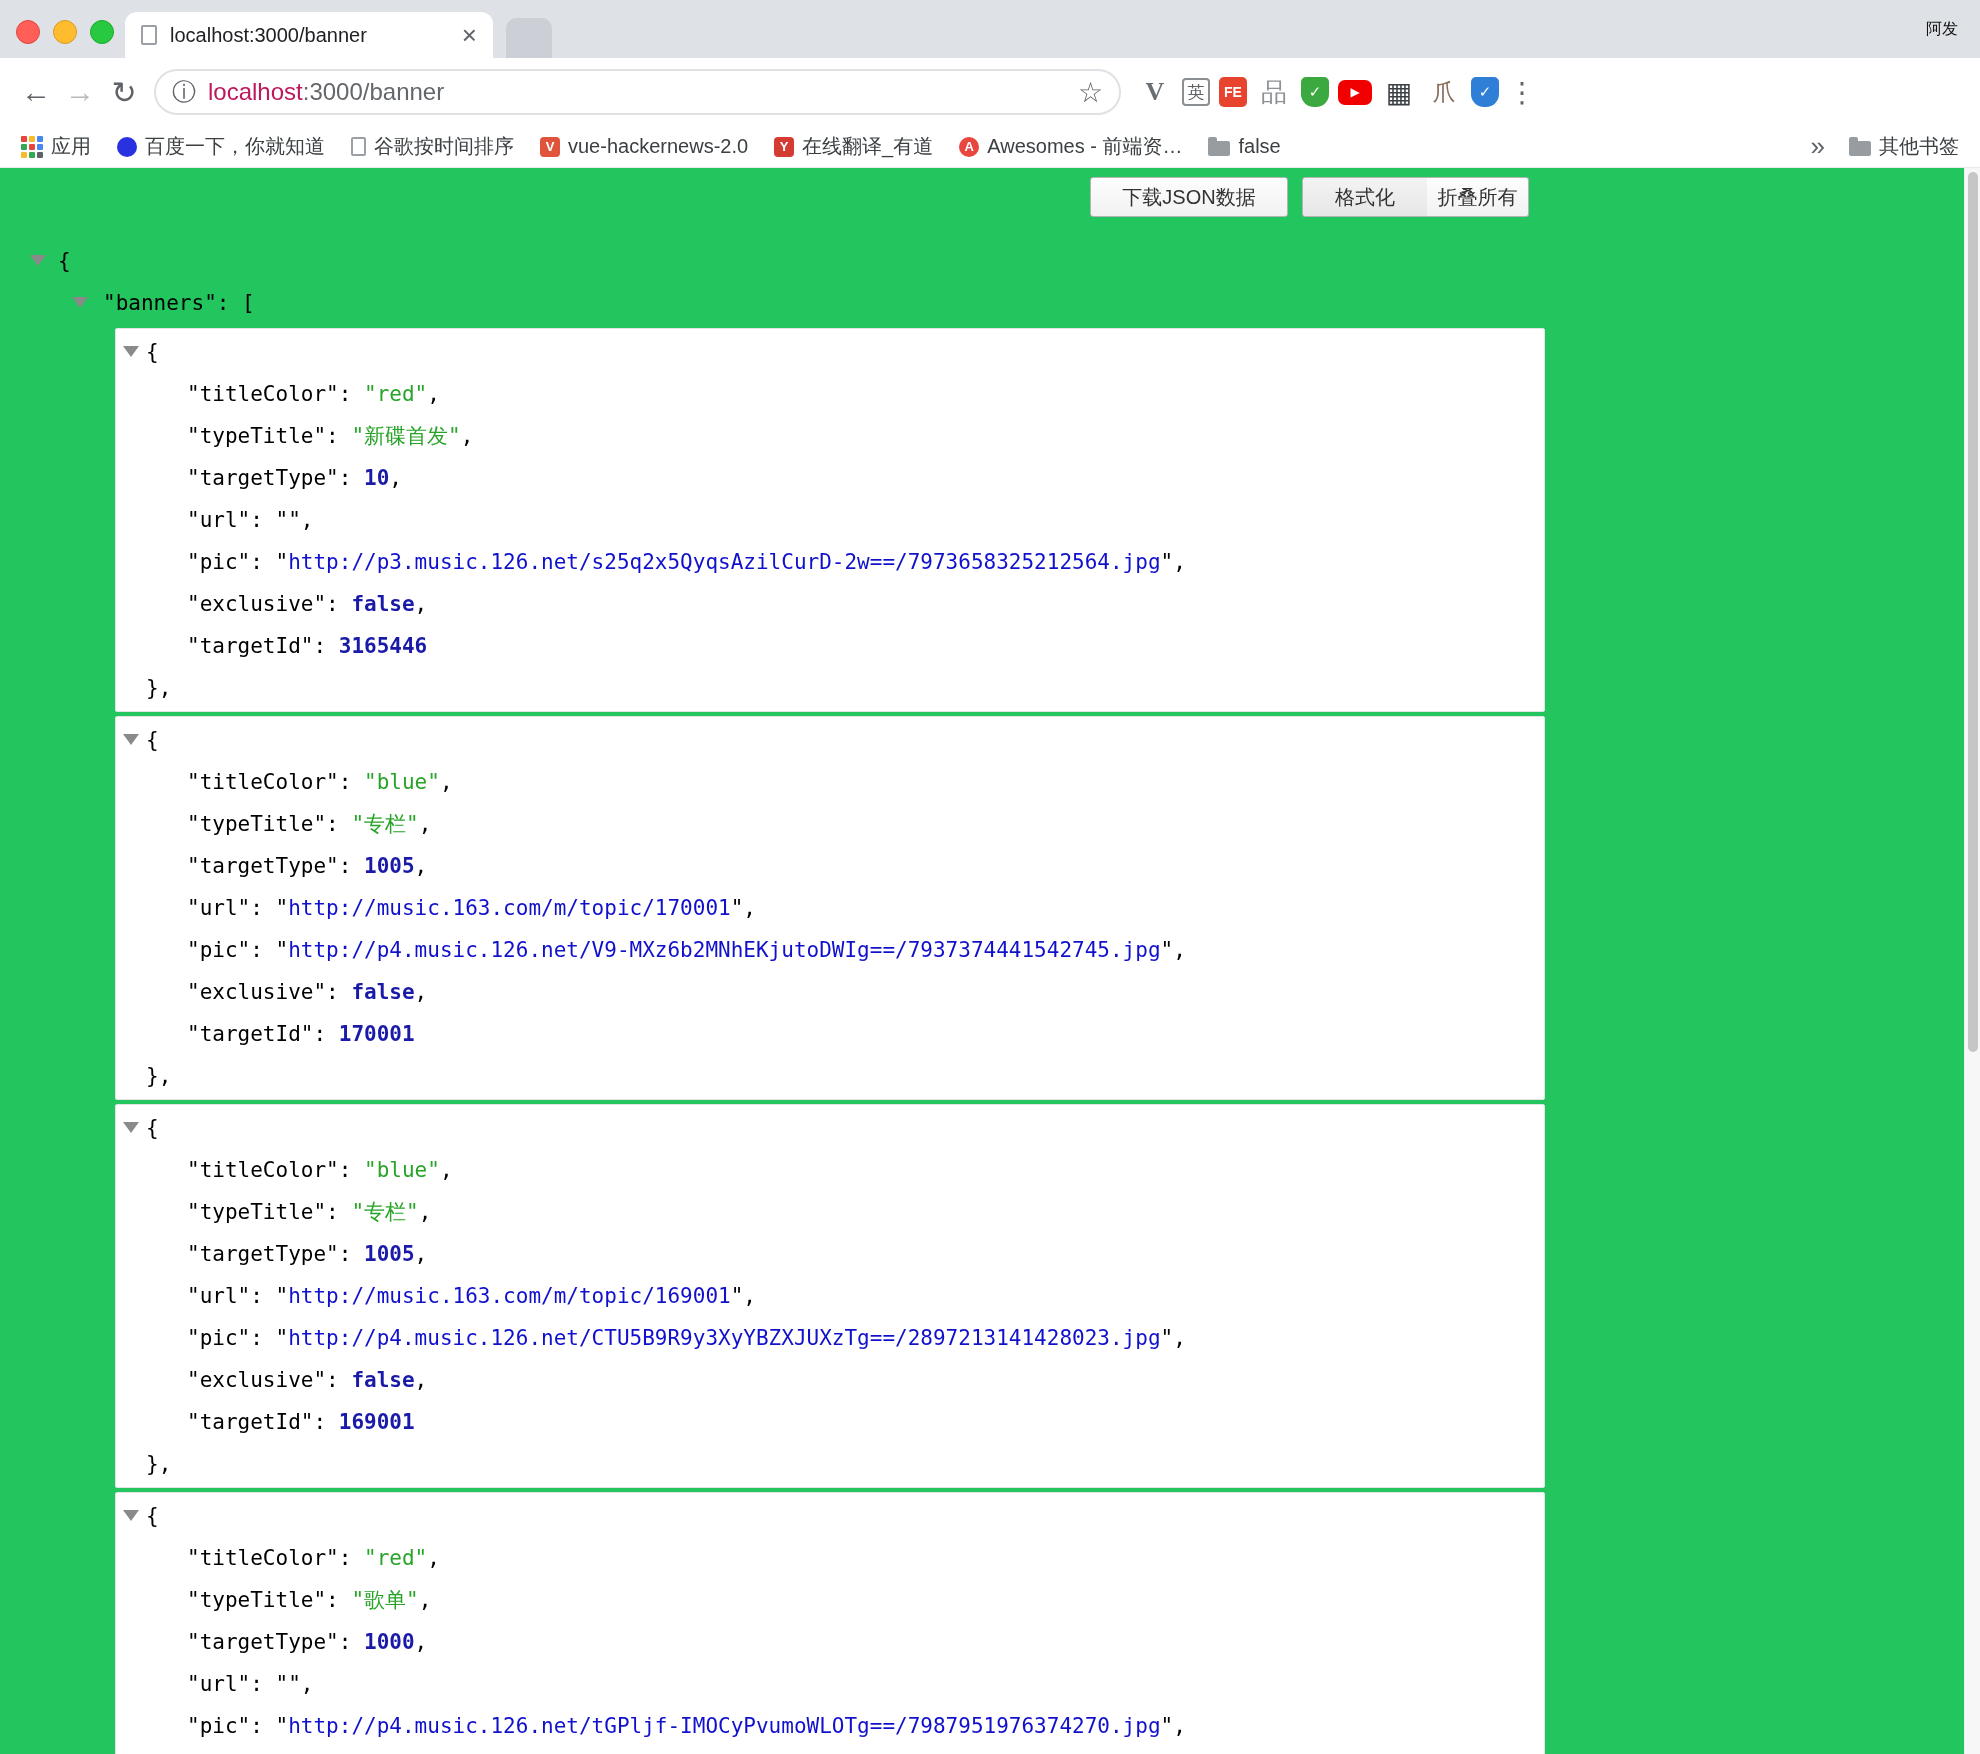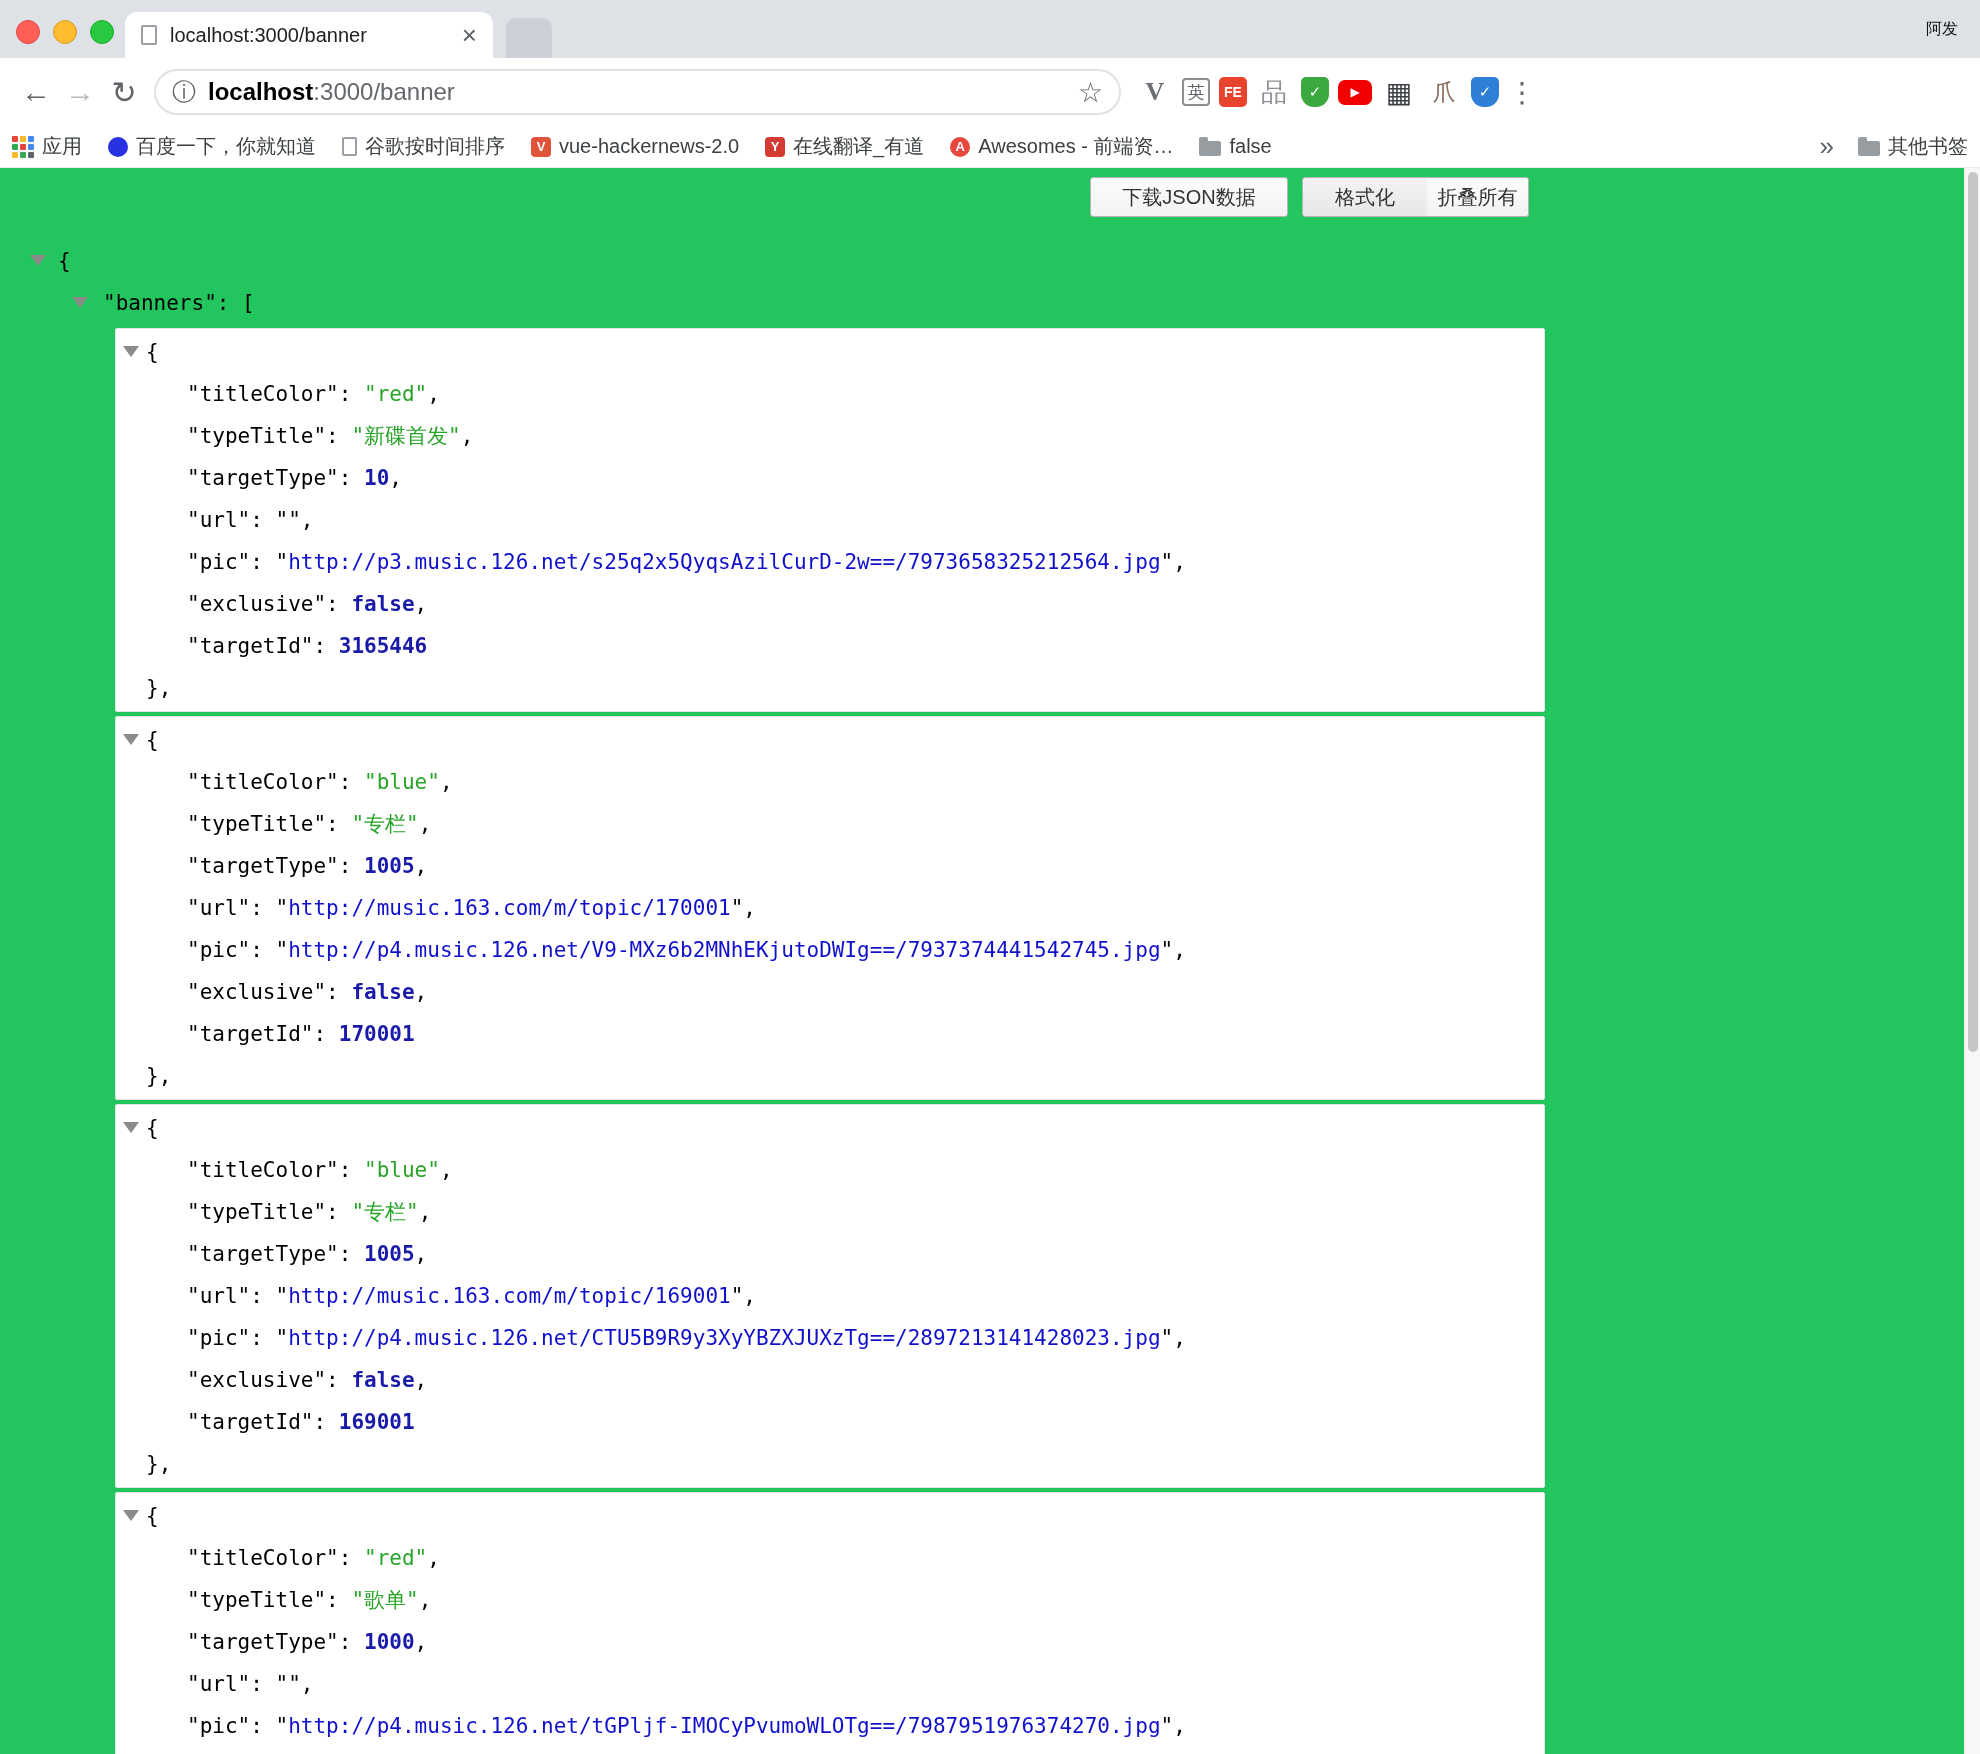--- a/index.html
+++ b/index.html
@@ -25,21 +25,21 @@
     align-items:center; font-size:16px; color:#141414; }
 
   
   .toolbar { height:68px; background:#fff; display:flex; align-items:center; padding:0 14px; }
   .nav-ic { width:44px; text-align:center; font-size:30px; color:#5f6368; }
   .nav-ic.fwd { color:#b6babf; }
   .omnibox { width:967px; height:46px; border:2px solid #dfe1e5; border-radius:24px;
     display:flex; align-items:center; gap:12px; padding:0 16px; margin-left:8px; background:#fff; }
   .info-ic { font-size:24px; color:#5f6368; }
   .url { font-size:24px; white-space:nowrap; }
-  .url .host { color:#000000;font-weight:bold; }
+  .url .host { color:#be185d; }
   .url .path { color:#63676b; }
   .star { margin-left:auto; font-size:28px; color:#5f6368; }
   .ext-row { display:flex; align-items:center; gap:9px; margin-left:16px; }
   .ext { width:36px; height:36px; display:flex; align-items:center; justify-content:center; flex:none; }
   .vimium-icon { color:#6a6f74; font-weight:bold; font-size:26px; font-family:"Liberation Serif", serif; }
   .translate-icon { width:28px; height:28px; border:2px solid #8a8f94; border-radius:4px;
     color:#5f6368; font-size:17px; }
   .fe-icon { width:28px; height:30px; background:#e8432d; border-radius:5px; color:#fff;
     font-weight:bold; font-size:14px; }
   .org-icon { color:#8d9297; font-size:26px; }
@@ -48,21 +48,21 @@
   .youtube-icon { width:34px; height:25px; background:#f20000; color:#fff;
     border-radius:7px; font-size:12px; }
   .qr-icon { color:#3a3f44; font-size:28px; }
   .paw-icon { color:#8a6d5c; font-size:23px; }
   .shield-blue-icon { width:28px; height:30px; background:#2f7fd6; color:#fff;
     border-radius:5px 5px 13px 13px; font-size:15px; }
   .menu-dots { font-size:28px; color:#5f6368; margin-left:8px; width:30px; text-align:center; }
 
   
   .bookmarks { height:42px; background:#fff; display:flex; align-items:center;
-    padding:0 12px; gap:26px; border-bottom:1px solid #e9eaec; }
+    padding:0 21px; gap:26px; border-bottom:1px solid #e9eaec; }
   .bm { display:flex; align-items:center; gap:8px; font-size:20px; color:#3c4043;
     white-space:nowrap; }
   .bm-ic { display:inline-flex; align-items:center; justify-content:center; flex:none; }
   .apps-grid { display:grid; grid-template-columns:repeat(3,6px); grid-gap:2px; }
   .apps-grid i { width:6px; height:6px; border-radius:1px; }
   .apps-grid i:nth-child(1){background:#e8453c}.apps-grid i:nth-child(2){background:#f9bb2d}
   .apps-grid i:nth-child(3){background:#4688f1}.apps-grid i:nth-child(4){background:#34a853}
   .apps-grid i:nth-child(5){background:#e8453c}.apps-grid i:nth-child(6){background:#4688f1}
   .apps-grid i:nth-child(7){background:#f9bb2d}.apps-grid i:nth-child(8){background:#34a853}
   .apps-grid i:nth-child(9){background:#5f6368}

